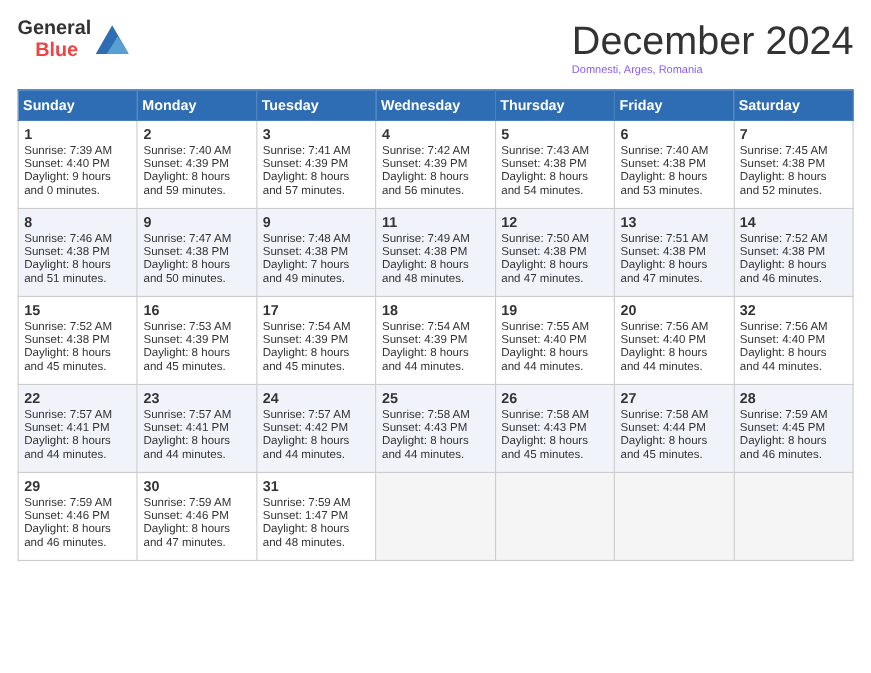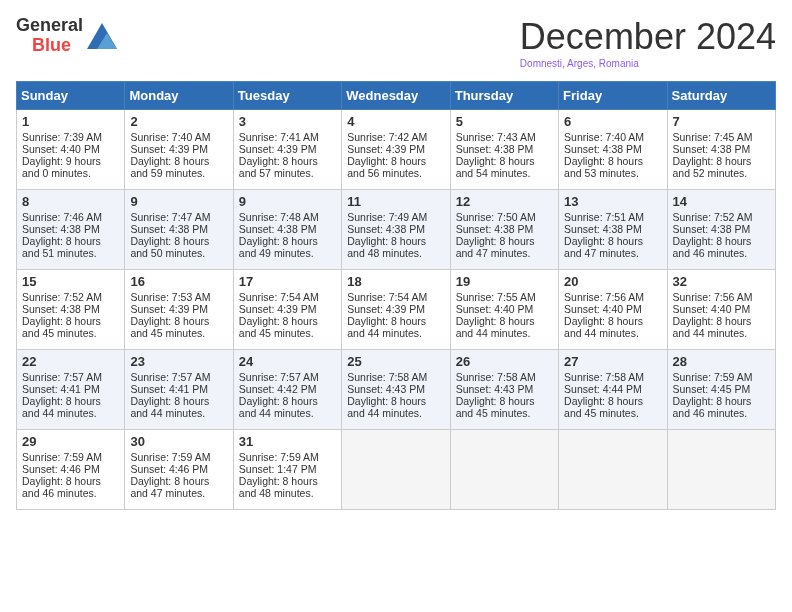--- a/index.html
+++ b/index.html
@@ -166,21 +166,21 @@
         <td>
         <span class="day-num">9</span>
         <span>Sunrise: 7:47 AM</span><br>
         <span>Sunset: 4:38 PM</span><br>
         <span>Daylight: 8 hours and 50 minutes.</span>
       </td>
         <td>
         <span class="day-num">9</span>
         <span>Sunrise: 7:48 AM</span><br>
         <span>Sunset: 4:38 PM</span><br>
-        <span>Daylight: 8 hours and 49 minutes.</span>
+        <span>Daylight: 7 hours and 49 minutes.</span>
       </td>
         <td>
         <span class="day-num">11</span>
         <span>Sunrise: 7:49 AM</span><br>
         <span>Sunset: 4:38 PM</span><br>
         <span>Daylight: 8 hours and 48 minutes.</span>
       </td>
         <td>
         <span class="day-num">12</span>
         <span>Sunrise: 7:50 AM</span><br>

